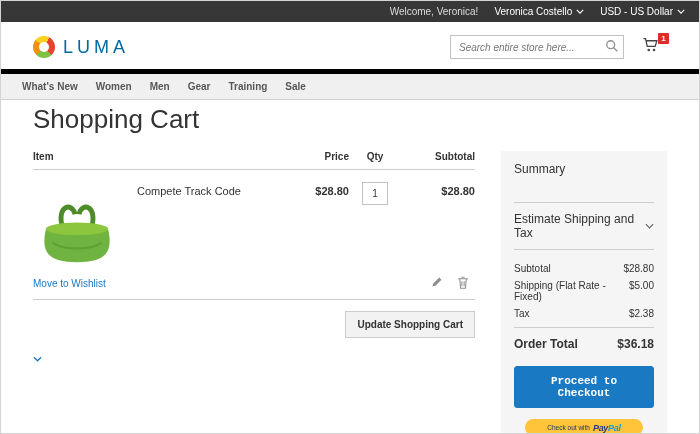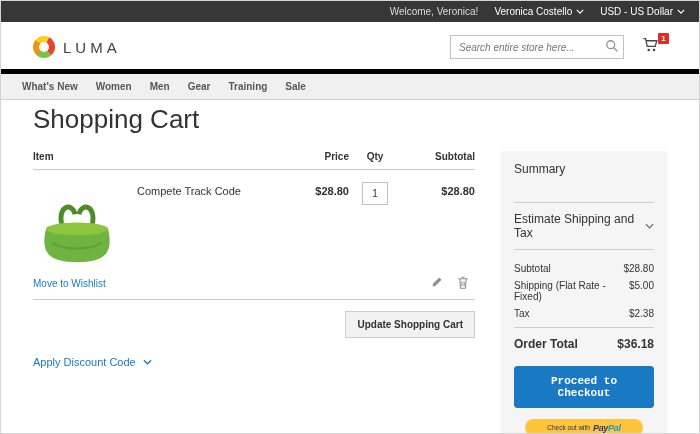--- a/index.html
+++ b/index.html
@@ -10,21 +10,21 @@
   .topbar { background: #373737; height: 21px; display: flex; align-items: center; justify-content: flex-end; gap: 16px; padding: 0 14px; font-size: 10px; color: #fff; }
   .topbar .welcome { color: #dcdcdc; }
   .top-link { display: flex; align-items: center; gap: 4px; cursor: pointer; color: #fff; }
   .chev { display: inline-block; line-height: 0; }
 
   
   .header { display: flex; align-items: center; justify-content: space-between; padding: 13px 32px 10px; }
   .logo { display: flex; align-items: center; gap: 8px; }
   .logo-ring { width: 22px; height: 22px; border-radius: 50%; background: conic-gradient(from -50deg, #f6d21c 0 22%, #e8432d 22% 52%, #7dc242 52% 76%, #f29111 76% 100%); display: flex; align-items: center; justify-content: center; }
   .logo-ring::after { content: ""; width: 10px; height: 10px; border-radius: 50%; background: #fff; }
-  .logo-text { font-size: 15px; letter-spacing: 4px; color: #404040; font-weight: 400; }
+  .logo-text { font-size: 18px; letter-spacing: 4px; color: #0369a1; font-weight: 400; }
   .header-right { display: flex; align-items: center; gap: 18px; }
   .search-box { position: relative; width: 174px; }
   .search-box input { width: 100%; height: 24px; border: 1px solid #c2c2c2; padding: 0 26px 0 8px; font-size: 10px; font-style: italic; color: #575757; font-family: inherit; }
   .search-icon { position: absolute; right: 5px; top: 4px; line-height: 0; cursor: pointer; }
   .minicart { position: relative; cursor: pointer; padding-right: 8px; }
   .cart-badge { position: absolute; top: -4px; right: -2px; background: #e02b27; color: #fff; font-size: 8px; min-width: 11px; height: 11px; line-height: 11px; text-align: center; border-radius: 1px; font-weight: bold; }
 
   
   .nav { background: #f0f0f0; border-top: 5px solid #000000; border-bottom: 1px solid #d1d1d1; display: flex; padding: 0 12px; }
   .nav-item { font-size: 10px; font-weight: bold; color: #575757; padding: 7px 9px; cursor: pointer; }
@@ -179,21 +179,20 @@
               </svg>
           </span>
         </span>
       </div>
 
       <div class="cart-footer">
         <button class="update-btn">Update Shopping Cart</button>
       </div>
 
       <div class="discount-toggle">
-        <span>Apply Discount Code</span>
         <span class="chev" style="color:#1979c3"><svg width="9" height="6" viewBox="0 0 10 6">
               <path d="M1 1 L5 5 L9 1" fill="none" stroke="currentColor" stroke-width="1.4"></path>
             </svg></span>
       </div>
     </div>
 
     <div class="summary-col">
       <div class="summary-title">Summary</div>
 
       <div class="estimate-row">

